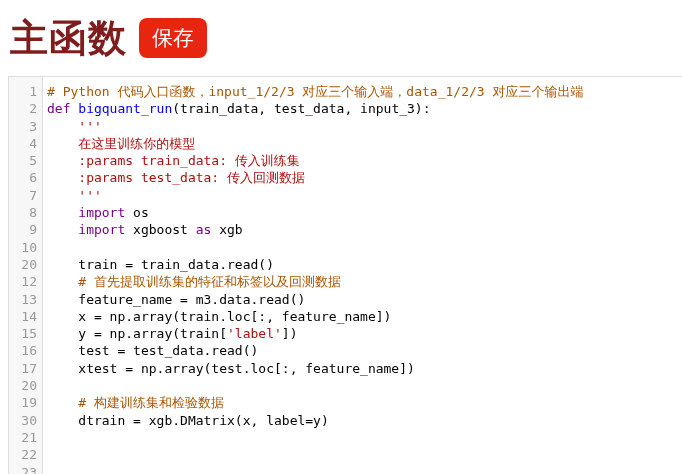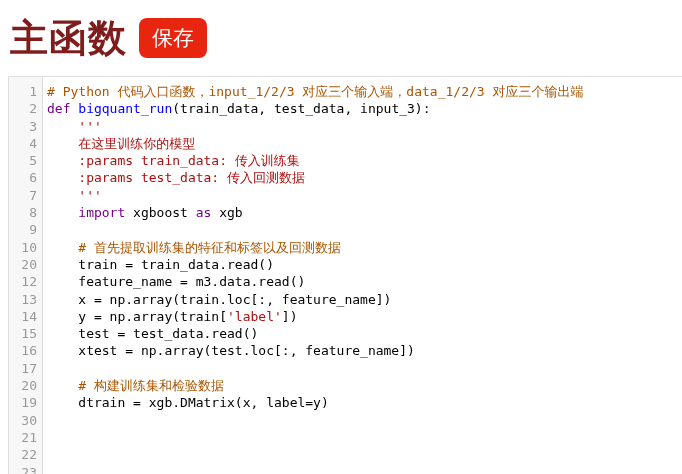--- a/index.html
+++ b/index.html
@@ -89,24 +89,25 @@
       <div class="ln">23</div>
     </div>
   <div class="code">
       <div class="cl"><span class="tok-com"># Python 代码入口函数，input_1/2/3 对应三个输入端，data_1/2/3 对应三个输出端</span></div>
       <div class="cl"><span class="tok-kw">def</span><span class="tok-pl"> </span><span class="tok-def">bigquant_run</span><span class="tok-pl">(train_data, test_data, input_3):</span></div>
       <div class="cl"><span class="tok-str">    '''</span></div>
       <div class="cl"><span class="tok-str">    在这里训练你的模型</span></div>
       <div class="cl"><span class="tok-str">    :params train_data: 传入训练集</span></div>
       <div class="cl"><span class="tok-str">    :params test_data: 传入回测数据</span></div>
       <div class="cl"><span class="tok-str">    '''</span></div>
+      <div class="cl"><span class="tok-pl">    </span><span class="tok-kw">import</span><span class="tok-pl"> os</span></div>
       <div class="cl"><span class="tok-pl">    </span><span class="tok-kw">import</span><span class="tok-pl"> xgboost </span><span class="tok-kw">as</span><span class="tok-pl"> xgb</span></div>
       <div class="cl"></div>
+      <div class="cl"><span class="tok-pl">    train = train_data.read()</span></div>
       <div class="cl"><span class="tok-com">    # 首先提取训练集的特征和标签以及回测数据</span></div>
-      <div class="cl"><span class="tok-pl">    train = train_data.read()</span></div>
       <div class="cl"><span class="tok-pl">    feature_name = m3.data.read()</span></div>
       <div class="cl"><span class="tok-pl">    x = np.array(train.loc[:, feature_name])</span></div>
       <div class="cl"><span class="tok-pl">    y = np.array(train[</span><span class="tok-str">'label'</span><span class="tok-pl">])</span></div>
       <div class="cl"><span class="tok-pl">    test = test_data.read()</span></div>
       <div class="cl"><span class="tok-pl">    xtest = np.array(test.loc[:, feature_name])</span></div>
       <div class="cl"></div>
       <div class="cl"><span class="tok-com">    # 构建训练集和检验数据</span></div>
       <div class="cl"><span class="tok-pl">    dtrain = xgb.DMatrix(x, label=y)</span></div>
       <div class="cl"></div>
     </div>

